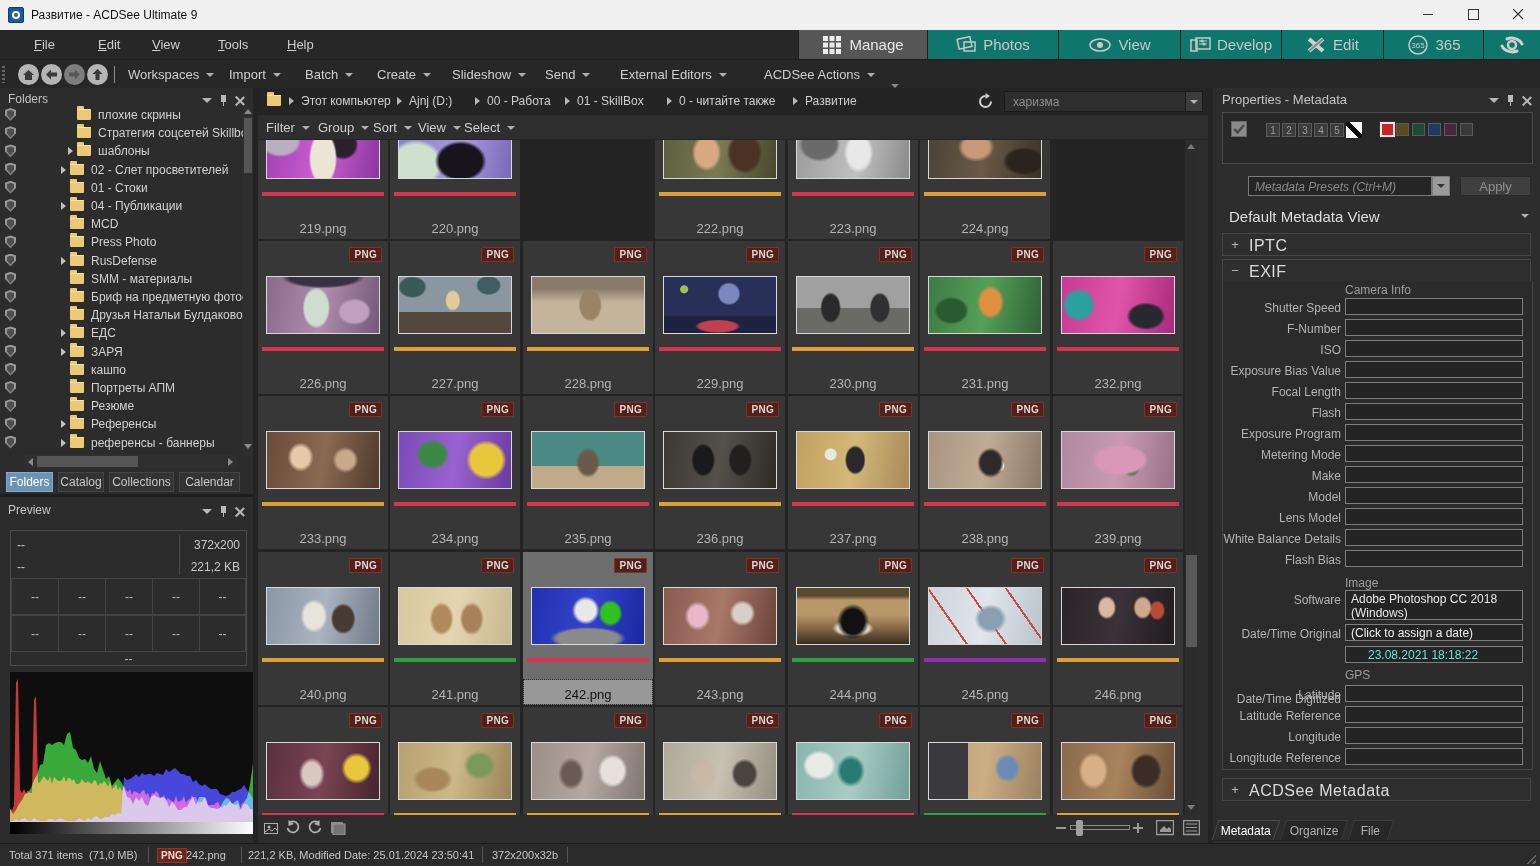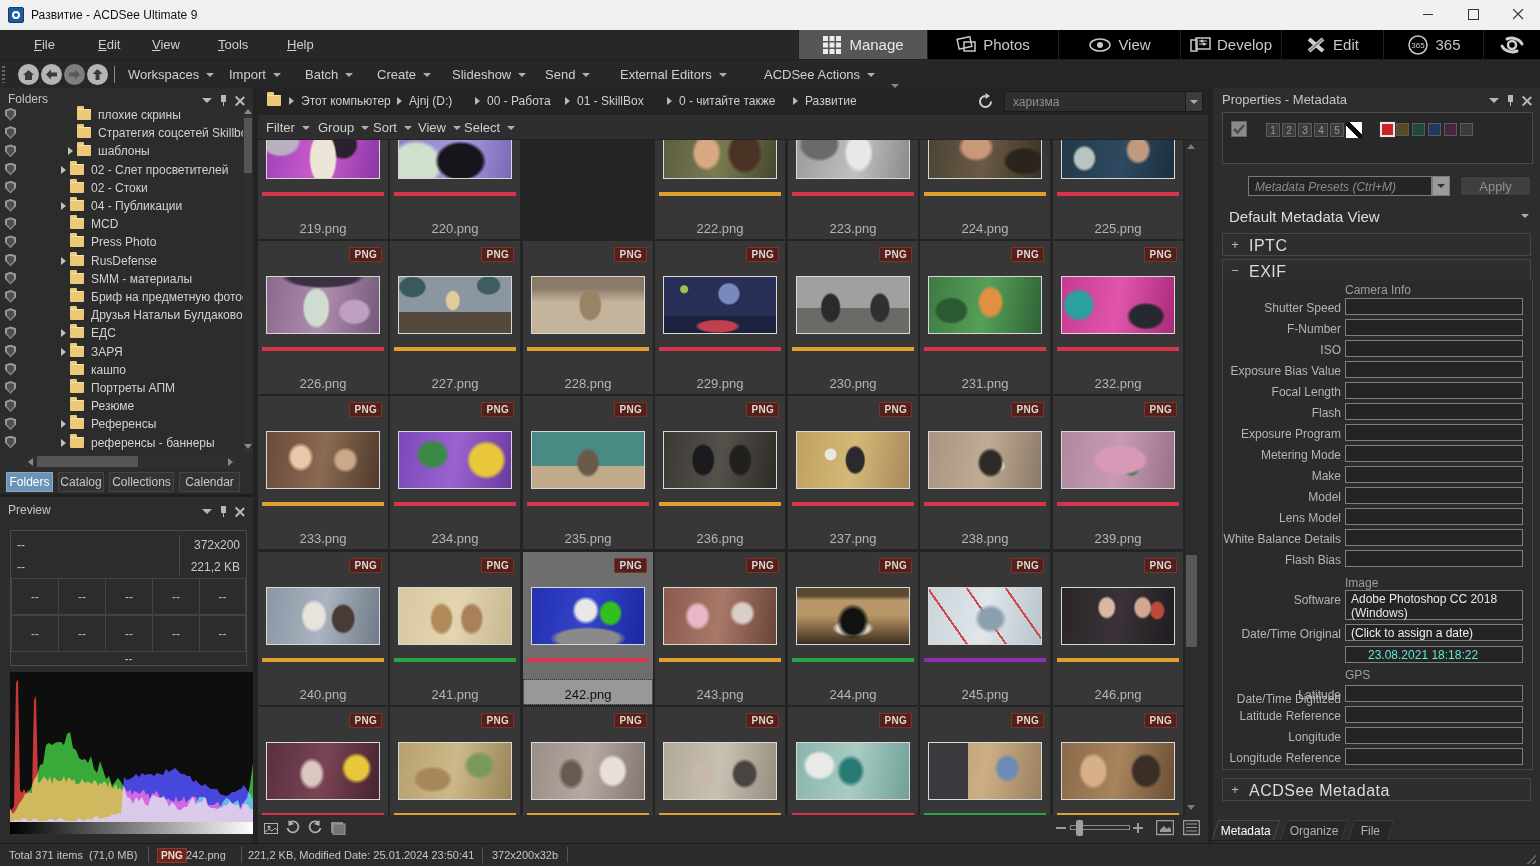--- a/index.html
+++ b/index.html
@@ -4,21 +4,21 @@
 html,body{width:1540px;height:866px;overflow:hidden;}
 body{font-family:"Liberation Sans",sans-serif;background:#2d2d2d;position:relative;}
 .abs{position:absolute;}
 #title{left:0;top:0;width:1540px;height:30px;background:#f0f0f0;color:#111;}
 #title .txt{left:31px;top:8px;font-size:12px;color:#111;}
 #appicon{left:8px;top:7px;width:16px;height:16px;background:#1c5a9c;border:1px solid #123c6a;border-radius:2px;}
 #appicon i{position:absolute;left:3px;top:3px;width:8px;height:8px;border:2px solid #fff;border-radius:50%;}
 .winbtn{top:0px;width:34px;height:29px;display:flex;align-items:center;justify-content:center;color:#222;font-size:13px;}
 #menurow{left:0;top:30px;width:1540px;height:29px;background:#272727;}
 .menuitem{position:absolute;top:7px;font-size:13px;color:#cfcfcf;}
-.mtab{top:30px;height:29px;display:flex;align-items:center;justify-content:center;background:#000000;color:#c8c8c8;font-size:15px;border-left:1px solid #1f1f1f;}
+.mtab{top:30px;height:29px;display:flex;align-items:center;justify-content:center;background:#0f766e;color:#c8c8c8;font-size:15px;border-left:1px solid #1f1f1f;}
 .mtab.active{background:#565656;color:#e8e8e8;}
 #toolrow{left:0;top:59px;width:1540px;height:29px;background:#272727;border-top:1px solid #1f1f1f;}
 .navbtn{top:4px;width:21px;height:21px;border-radius:50%;background:#b5b5b5;display:flex;align-items:center;justify-content:center;}
 .navbtn.dim{background:#7e7e7e;}
 .tmenu{position:absolute;top:7px;font-size:13px;color:#cfcfcf;}
 .dna{display:inline-block;width:0;height:0;border-left:4px solid transparent;border-right:4px solid transparent;border-top:4px solid #b0b0b0;vertical-align:2px;margin-left:7px;}
 #leftpanel{left:0;top:88px;width:253px;height:755px;background:#2c2c2c;}
 .phead{font-size:12px;color:#c4c4c4;}
 .treerow{position:absolute;left:0;width:243px;height:18px;overflow:hidden;}
 .tarrow{position:absolute;top:5px;width:0;height:0;border-top:4px solid transparent;border-bottom:4px solid transparent;border-left:5px solid #c0c0c0;}
@@ -216,21 +216,21 @@
       </span>
       <span class="tarrow" style="left:61px;"></span>
       <span class="fol" style="left:70px;"></span>
       <span class="tlabel" style="left:91px;">02 - Слет просветителей</span>
     </div>
 <div class="treerow" style="top:90.8px;">
       <span class="shield" style="top:2px;">
         <i></i>
       </span>
       <span class="fol" style="left:70px;"></span>
-      <span class="tlabel" style="left:91px;">02 - Стоки</span>
+      <span class="tlabel" style="left:91px;">01 - Стоки</span>
     </div>
 <div class="treerow" style="top:109.0px;">
       <span class="shield" style="top:2px;">
         <i></i>
       </span>
       <span class="tarrow" style="left:61px;"></span>
       <span class="fol" style="left:70px;"></span>
       <span class="tlabel" style="left:91px;">04 - Публикации</span>
     </div>
 <div class="treerow" style="top:127.2px;">
@@ -430,25 +430,20 @@
     </div>
 <div class="cell" style="left:530px;top:-54.3px;">
       <div class="thumb" style="background:radial-gradient(ellipse 22% 60% at 55% 55%,#e8e8e8 0 45%,transparent 60%),radial-gradient(ellipse 30% 50% at 20% 40%,#6a6a6a 0 50%,transparent 62%),linear-gradient(100deg,#9a9a9a,#c0c0c0 55%,#8a8a8a);"></div>
       <div class="lline" style="background:#d8344e;"></div>
       <div class="fname">223.png</div>
     </div>
 <div class="cell" style="left:662px;top:-54.3px;">
       <div class="thumb" style="background:radial-gradient(ellipse 28% 45% at 42% 45%,#c89878 0 42%,transparent 58%),radial-gradient(ellipse 30% 40% at 85% 70%,#2a241c 0 50%,transparent 64%),linear-gradient(100deg,#4a4234,#6a5a46 50%,#3a3226);"></div>
       <div class="lline" style="background:#e0a030;"></div>
       <div class="fname">224.png</div>
-    </div>
-<div class="cell" style="left:795px;top:-54.3px;">
-      <div class="thumb" style="background:radial-gradient(ellipse 18% 40% at 20% 65%,#b8c4c0 0 45%,transparent 60%),radial-gradient(ellipse 20% 45% at 68% 50%,#c09a80 0 42%,transparent 58%),linear-gradient(100deg,#22384a,#2e4a60 55%,#1c2e3e);"></div>
-      <div class="lline" style="background:#d8344e;"></div>
-      <div class="fname">225.png</div>
     </div>
 <div class="cell" style="left:0px;top:101.0px;">
       <div class="badge">PNG</div>
       <div class="thumb" style="background:radial-gradient(ellipse 55% 30% at 50% 0%,#3a3044 0 55%,transparent 68%),radial-gradient(ellipse 20% 60% at 44% 55%,#cfdcd0 0 52%,transparent 62%),radial-gradient(ellipse 25% 40% at 78% 62%,#c0a0c0 0 48%,transparent 60%),linear-gradient(100deg,#8a6a8c,#ae8cac 50%,#74587a);"></div>
       <div class="lline" style="background:#d8344e;"></div>
       <div class="fname">226.png</div>
     </div>
 <div class="cell" style="left:132px;top:101.0px;">
       <div class="badge">PNG</div>
       <div class="thumb" style="background:radial-gradient(ellipse 18% 28% at 12% 18%,#3a5a5a 0 60%,transparent 70%),radial-gradient(ellipse 16% 25% at 80% 15%,#3e5e62 0 60%,transparent 70%),radial-gradient(ellipse 10% 28% at 48% 42%,#e0cc9a 0 55%,transparent 68%),linear-gradient(180deg,#8a96a0 0 62%,#54483c 62% 100%);"></div>

